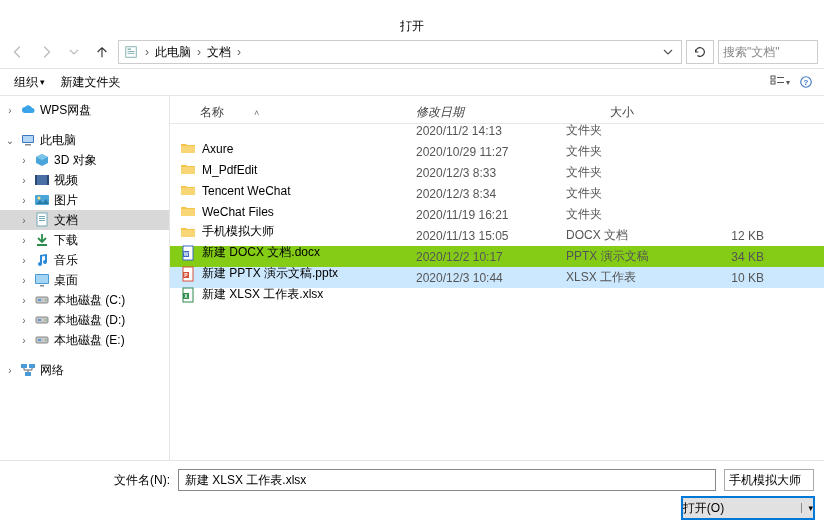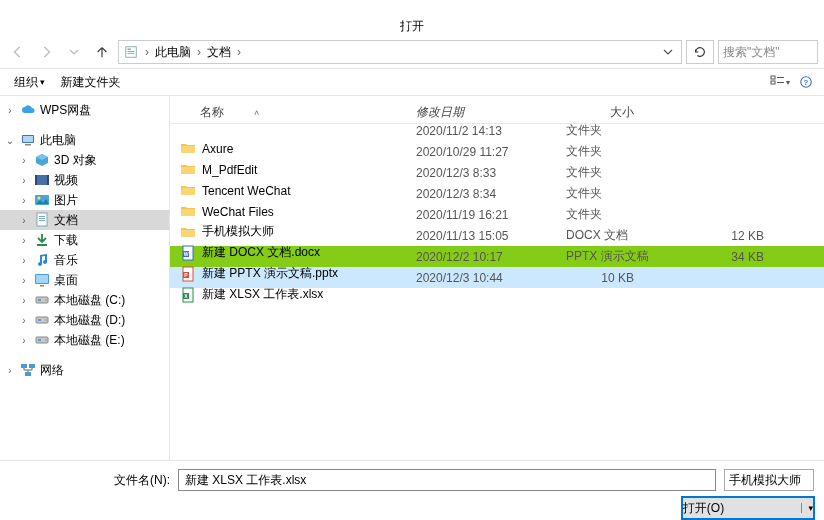--- a/index.html
+++ b/index.html
@@ -399,20 +399,21 @@
             <span class="fl-icon">
               <svg width="16" height="16" viewBox="0 0 16 16">
                 <rect x="3" y="1" width="10" height="14" fill="#fff" stroke="#2a8a4a"></rect>
                 <rect x="3" y="6" width="6" height="6" fill="#2a8a4a"></rect>
                 <text x="6" y="11" font-size="5" fill="#fff" text-anchor="middle" font-weight="bold">X</text>
               </svg>
             </span>
             <span>新建 XLSX 工作表.xlsx</span>
           </div>
           <div class="fl-date">2020/12/3 10:44</div>
+          <div class="fl-type">XLSX 工作表</div>
           <div class="fl-size">10 KB</div>
         </div>
       </div>
   </div>
 </div>
 
 <div class="bottom">
   <div class="bottom-row">
     <div class="bottom-label">文件名(N):</div>
     <input class="filename-input" value="新建 XLSX 工作表.xlsx" style="">

